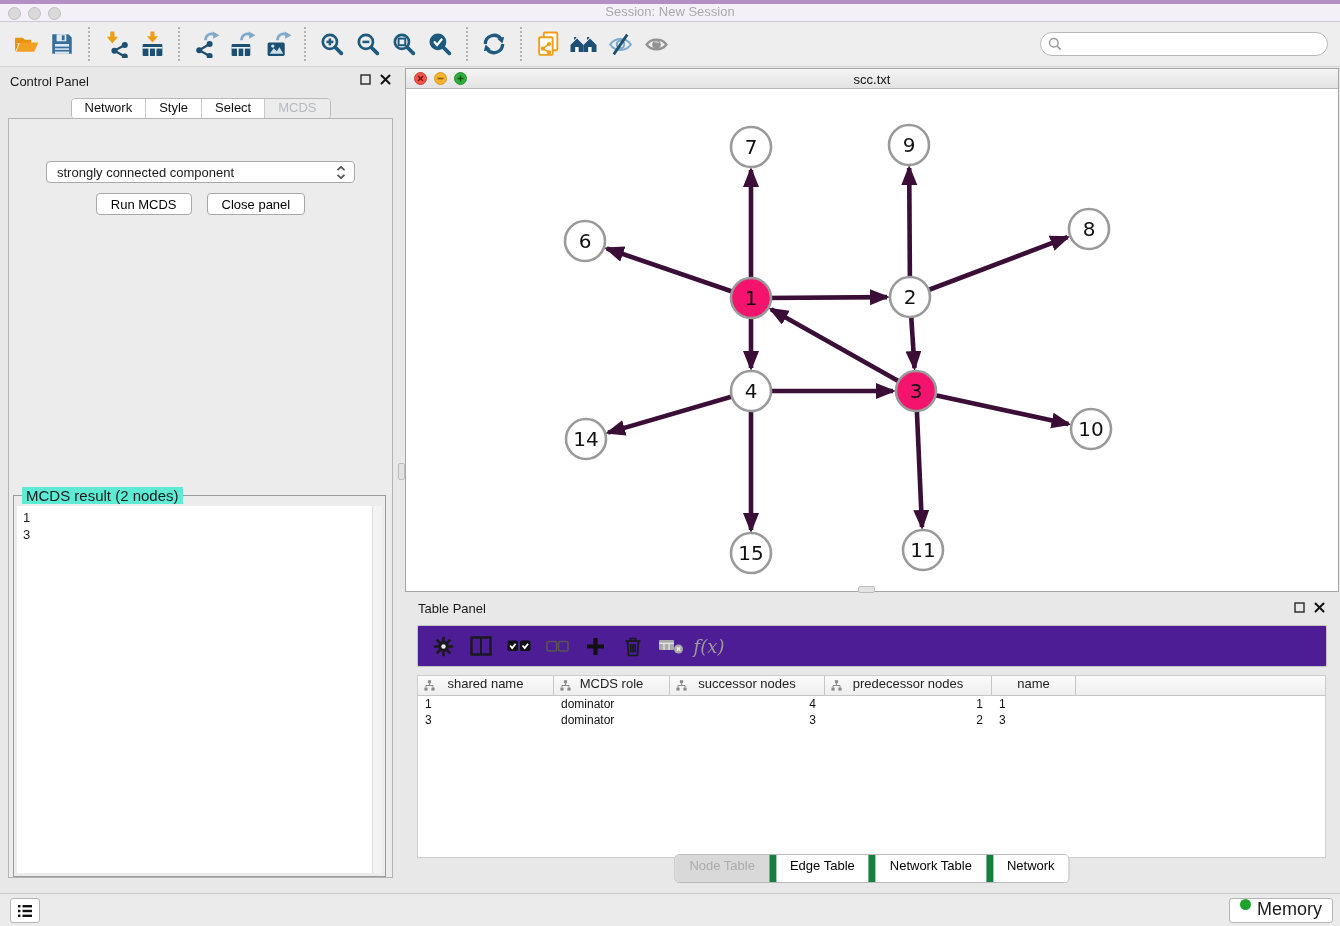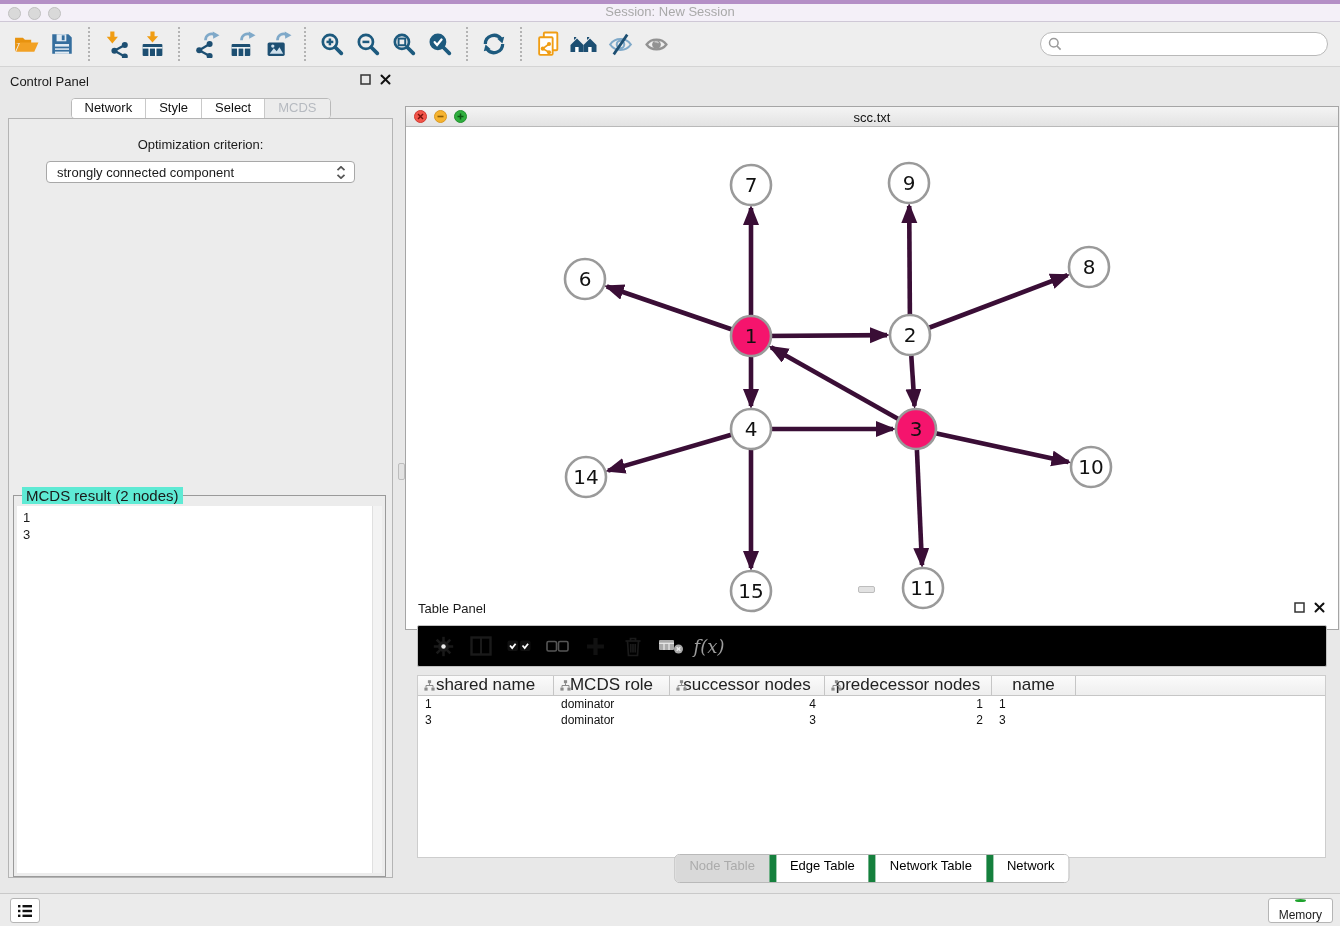--- a/index.html
+++ b/index.html
@@ -39,54 +39,54 @@
   .cp-buttons { position:absolute; top:74px; left:0; right:0; display:flex; justify-content:center; gap:15px; }
   .btn { background:#fff; border:1px solid #a8a8a8; border-radius:4px; font-size:13px; height:22px; padding:0 14px; display:flex; align-items:center; font-family:"Liberation Sans",sans-serif; }
   .groupbox { position:absolute; left:4px; right:6px; top:376px; height:382px; border:1px solid #9a9a9a; }
   .groupbox .gb-label { position:absolute; top:-9px; left:8px; background:#5eead4; padding:0 4px; font-size:15px; }
   .gb-list { position:absolute; left:3px; right:3px; top:10px; bottom:3px; background:#fff; }
   .gb-scroll { position:absolute; right:0; top:0; bottom:0; width:10px; background:#f3f3f3; border-left:1px solid #e0e0e0; }
   .gb-item { font-size:13px; line-height:17px; padding-left:6px; }
   .gb-list .gb-item:first-child { padding-top:3px; }
 
   
-  .network-window { position:absolute; left:405px; top:1px; width:934px; height:524px; border:1px solid #a5a5a5; background:#fff;margin-top:38px; }
+  .network-window { position:absolute; left:405px; top:1px; width:934px; height:524px; border:1px solid #a5a5a5; background:#fff; }
   .nw-titlebar { position:relative; height:20px; background:linear-gradient(#f4f4f4,#e3e3e3); border-bottom:1px solid #b9b9b9; }
   .nw-title { position:absolute; left:0; right:0; top:3px; text-align:center; font-size:13px; color:#111; }
   .nw-lights { position:absolute; left:8px; top:3px; display:flex; gap:7px; }
   .light { width:13px; height:13px; border-radius:50%; position:relative; display:flex; align-items:center; justify-content:center; }
   .nw-canvas { position:absolute; left:0; top:20px; right:0; bottom:0; background:#fff; }
 
   .grip-v { position:absolute; left:398px; top:396px; width:7px; height:17px; background:#e2e2e2; border:1px solid #bdbdbd; border-radius:2px; }
   .grip-h { position:absolute; left:858px; top:519px; width:17px; height:7px; background:#e2e2e2; border:1px solid #bdbdbd; border-radius:2px; }
 
   
   .table-panel { position:absolute; left:405px; top:528px; width:934px; height:295px; }
   .tp-title { position:absolute; left:13px; top:6px; font-size:13px; }
-  .tp-toolbar { position:absolute; left:12px; right:12px; top:30px; height:42px; background:#000000; border:1px solid #c2c2c2; border-radius:2px; display:flex; align-items:center; padding-left:9px; }
+  .tp-toolbar { position:absolute; left:12px; right:12px; top:30px; height:42px; background:#4c1d95; border:1px solid #c2c2c2; border-radius:2px; display:flex; align-items:center; padding-left:9px; }
   .tp-tbtn { width:32px; height:32px; display:flex; align-items:center; justify-content:center; margin-right:6px; flex:0 0 auto; }
   .fx { font-family:"DejaVu Serif", serif; font-style:italic; font-size:18px; color:#9c9c9c; }
   .tp-table { position:absolute; left:12px; right:13px; top:80px; bottom:32px; background:#fff; border:1px solid #cdcdcd; }
   .tp-head { display:flex; height:20px; background:linear-gradient(#fbfbfb,#eeeeee); border-bottom:1px solid #c6c6c6; }
-  .th { position:relative; border-right:1px solid #c6c6c6; font-size:17px; color:#222; display:flex; align-items:flex-end; justify-content:center; flex:0 0 auto; }
+  .th { position:relative; border-right:1px solid #c6c6c6; font-size:13px; color:#222; display:flex; align-items:flex-start; justify-content:center; flex:0 0 auto; }
   .th svg { position:absolute; left:6px; top:4px; }
   .th.fill { flex:1 1 auto; border-right:none; }
   .tr { display:flex; height:16px; }
   .td { font-size:12px; color:#111; flex:0 0 auto; line-height:16px; white-space:nowrap; overflow:hidden; }
   .td.left { text-align:left; padding-left:7px; }
   .td.right { text-align:right; padding-right:9px; }
   .tp-tabs { position:absolute; bottom:7px; left:50%; transform:translateX(-50%); display:inline-flex; border:1px solid #b9b9b9; border-radius:5px; overflow:hidden; background:#fff; height:29px; }
   .tp-tabs .seg { padding:3px 14px; font-size:13px; color:#000000; background:#fff; border-left:7px solid #15803d; white-space:nowrap; }
   .tp-tabs .seg:first-child { border-left:none; }
   .tp-tabs .seg.sel { background:#d9d9d9; color:#ababab; }
 
   
   .statusbar { position:absolute; bottom:0; left:0; right:0; height:33px; background:#ebebeb; border-top:1px solid #c9c9c9; }
   .sb-left { position:absolute; left:10px; top:4px; width:30px; height:25px; background:#fff; border:1px solid #b5b5b5; border-radius:3px; display:flex; align-items:center; justify-content:center; }
-  .sb-mem { position:absolute; right:7px; top:4px; height:25px; background:#fff; border:1px solid #b5b5b5; border-radius:3px; display:flex; align-items:center; gap:6px; padding:0 10px; font-size:12px;flex-direction:column; }
+  .sb-mem { position:absolute; right:7px; top:4px; height:25px; background:#fff; border:1px solid #b5b5b5; border-radius:3px; display:flex; align-items:flex-start; gap:6px; padding:0 10px; font-size:18px; }
   .mem-dot { width:11px; height:11px; border-radius:50%; background:#1fa32e; }
 </style>
 </head>
 <body>
 
 <div class="titlebar">
   <div class="accent"></div>
   <div class="tl-dot" style="left:8px"></div>
   <div class="tl-dot" style="left:28px"></div>
   <div class="tl-dot" style="left:48px"></div>
@@ -285,31 +285,34 @@
           </svg>
       </span>
     </div>
     <div class="cp-tabs" id="cp-tabs">
         <div class="tab">Network</div>
         <div class="tab">Style</div>
         <div class="tab">Select</div>
         <div class="tab sel">MCDS</div>
       </div>
     <div class="cp-box">
-      <div class="opt-label">Optimization criterion:</div>
       <div class="cp-select">
         <span>strongly connected component</span>
         <span class="spin">
           <svg width="10" height="13" viewBox="0 0 10 13">
               <g fill="none" stroke="#555" stroke-width="1.7">
                 <path d="M1.5 4.2 L5 0.8 8.5 4.2"></path>
                 <path d="M1.5 8.8 L5 12.2 8.5 8.8"></path>
               </g>
             </svg>
         </span>
+      </div>
+      <div class="cp-buttons">
+        <button class="btn">Run MCDS</button>
+        <button class="btn">Close panel</button>
       </div>
       <div class="groupbox">
         <span class="gb-label">MCDS result (2 nodes)</span>
         <div class="gb-list" id="mcds-list">
             <div class="gb-item">1</div>
             <div class="gb-item">3</div>
           </div>
         <div class="gb-scroll" style="top:10px;bottom:3px;right:3px"></div>
       </div>
     </div>

